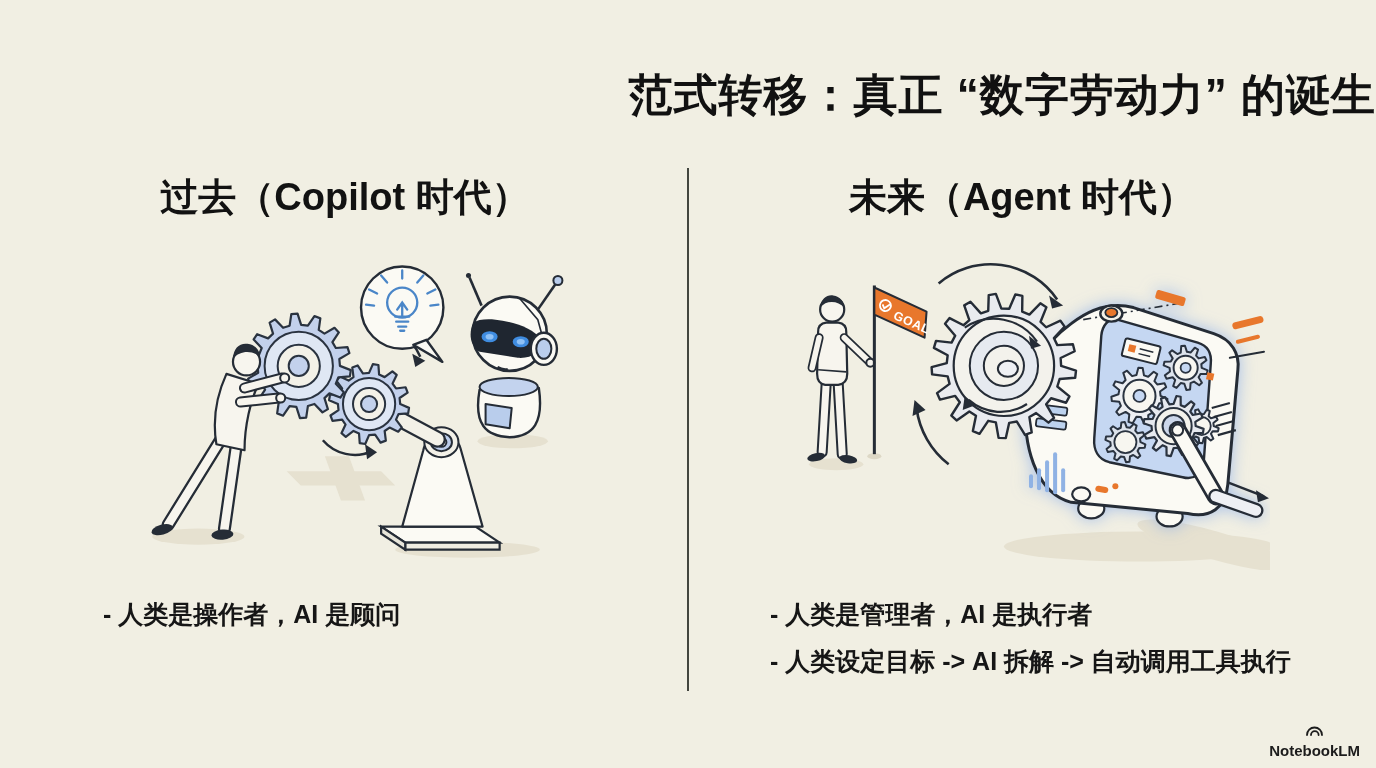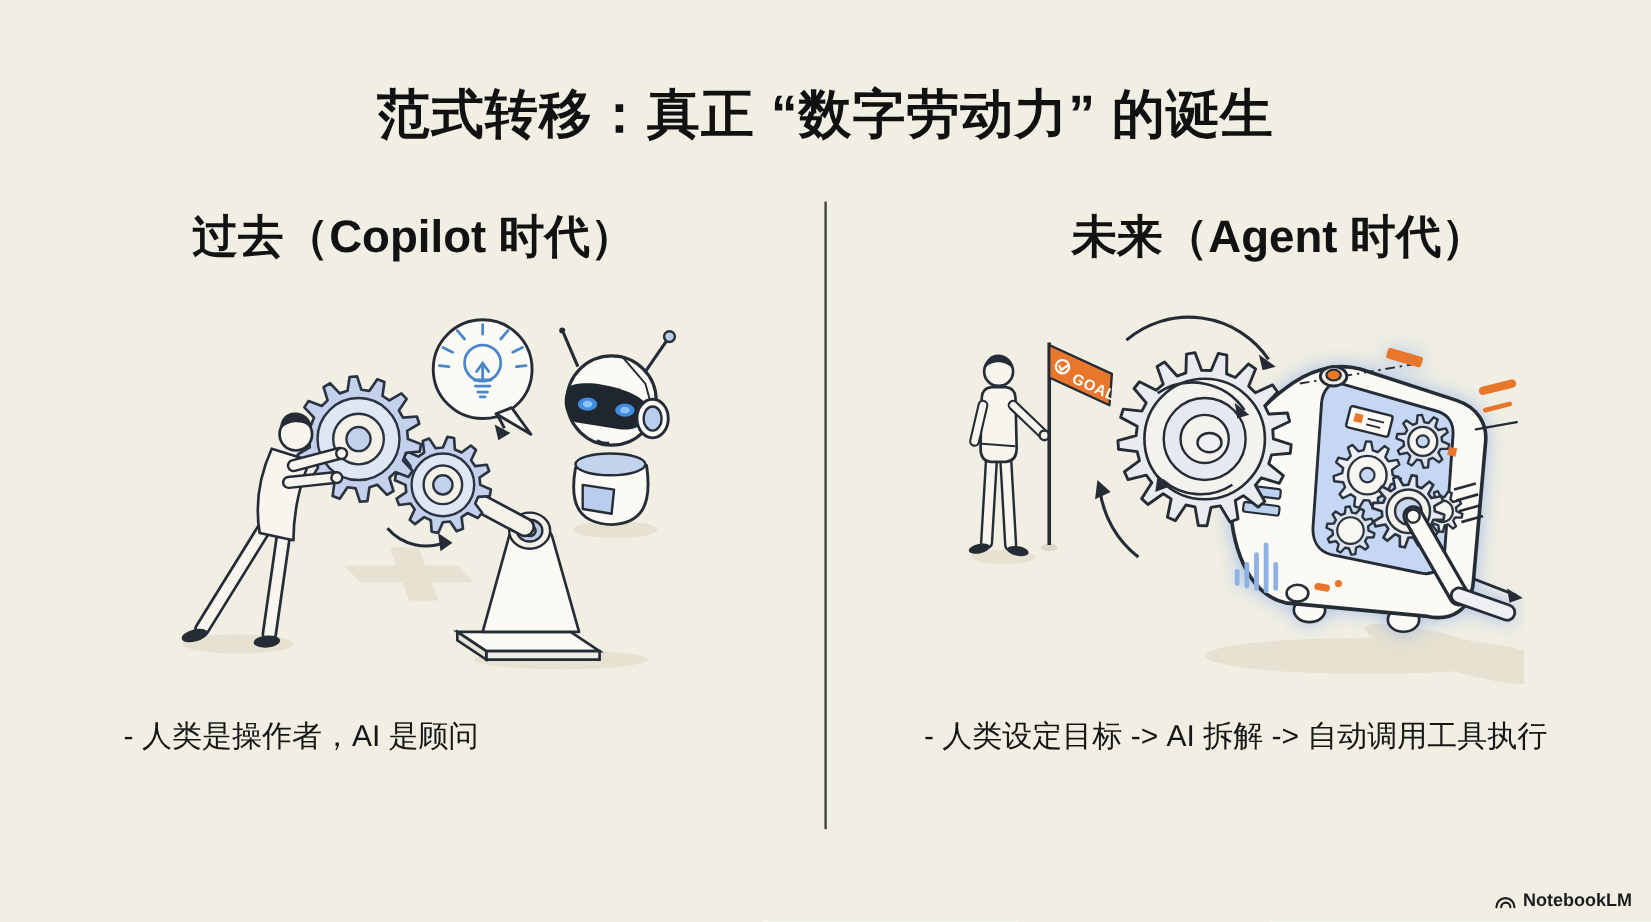--- a/index.html
+++ b/index.html
@@ -4,47 +4,47 @@
 <style>
   html,body{margin:0;padding:0;}
   .canvas{
     position:relative; width:1376px; height:768px; overflow:hidden;
     background:#f1efe3;
     font-family:"Liberation Sans","DejaVu Sans",sans-serif;
     color:#141414;
   }
   .title{
     position:absolute; left:0; top:66px; width:100%;
-    text-align:center; font-size:44px; font-weight:900; letter-spacing:1px;
+    text-align:right; font-size:44px; font-weight:900; letter-spacing:1px;
     color:#111;
   }
   .col-heading{
     position:absolute; top:172px; font-size:38px; font-weight:800;
     text-align:center; color:#121212;
   }
   .col-heading.left{ left:140px; width:410px; }
-  .col-heading.right{ left:856px; width:420px; }
+  .col-heading.right{ left:812px; width:420px; }
   .divider{
     position:absolute; left:687px; top:168px; width:2px; height:523px;
     background:#43463f;
   }
   .illus{ position:absolute; }
   .illus.left{ left:128px; top:226px; width:452px; height:334px; }
   .illus.right{ left:788px; top:256px; width:482px; height:314px; }
   .bullets{
-    position:absolute; font-size:25px; font-weight:400; color:#161616;
+    position:absolute; font-size:25px; font-weight:700; color:#161616;
     line-height:33px;
   }
   .bullets .line{ margin-bottom:14px; white-space:nowrap; }
   .bullets.left{ left:103px; top:598px; }
   .bullets.right{ left:770px; top:598px; }
   .watermark{
     position:absolute; right:16px; bottom:9px;
     display:flex; align-items:center; gap:5px;
-    font-size:15px; font-weight:700; color:#1c1c1c;
+    font-size:15px; font-weight:700; color:#1c1c1c;flex-direction:column;
   }
   svg{ display:block; }
   path[data-gear]{ stroke-linejoin:round; }
   .machine-glow{ filter:drop-shadow(0 0 8px rgba(125,165,235,.65)); }
 </style>
 </head>
 <body>
 
 <div class="canvas">
 
@@ -292,20 +292,21 @@
       <path d="M448,84 L468,79" stroke="#e8772c" stroke-width="4"></path>
       <path d="M440,100 L474,94" stroke="#252c36" stroke-width="2"></path>
       <rect x="417" y="115" width="7" height="7" fill="#e8772c" transform="rotate(12 420 118)"></rect>
     </g>
   </svg>
 
   <div class="bullets left">
     <div class="line">- 人类是操作者，AI 是顾问</div>
   </div>
   <div class="bullets right">
+    <div class="line">- 人类是管理者，AI 是执行者</div>
     <div class="line">- 人类设定目标 -&gt; AI 拆解 -&gt; 自动调用工具执行</div>
   </div>
 
   <div class="watermark">
     <svg width="19" height="15" viewBox="0 0 19 15">
       <g fill="none" stroke="#1c1c1c" stroke-width="1.8" stroke-linecap="round">
         <path d="M2,13 A7.5 7.5 0 0 1 17,13"></path>
         <path d="M6,13 A3.8 3.8 0 0 1 13.6,13"></path>
       </g>
     </svg>

